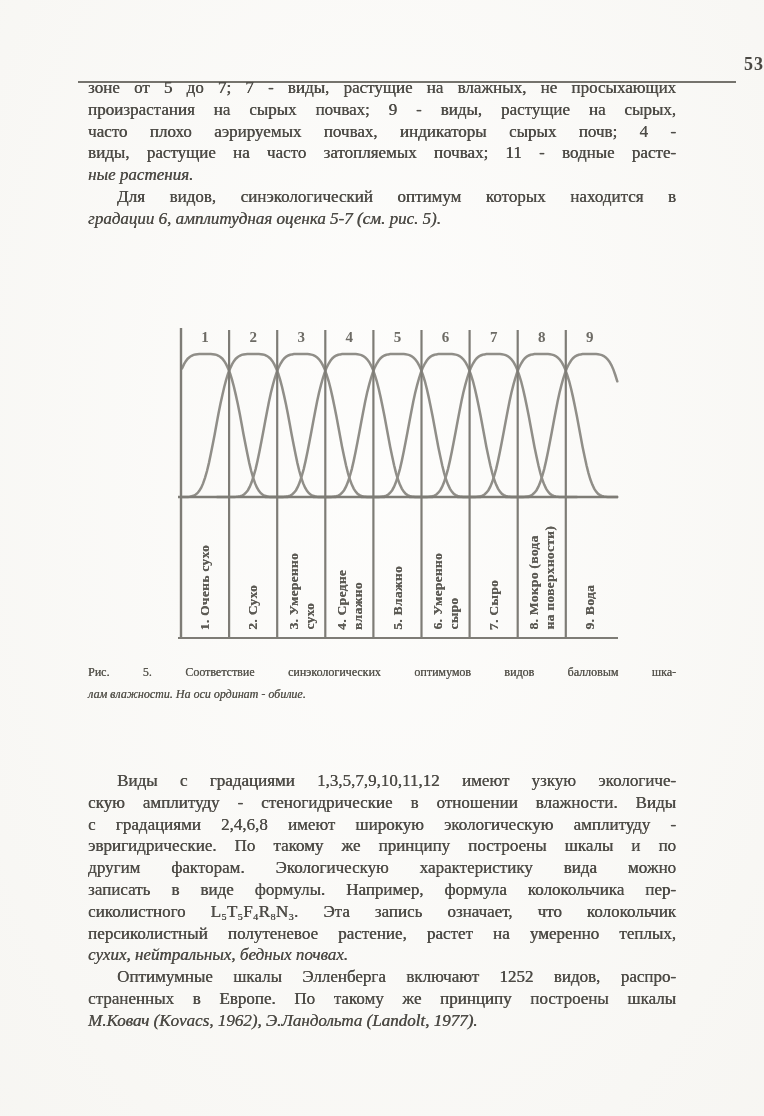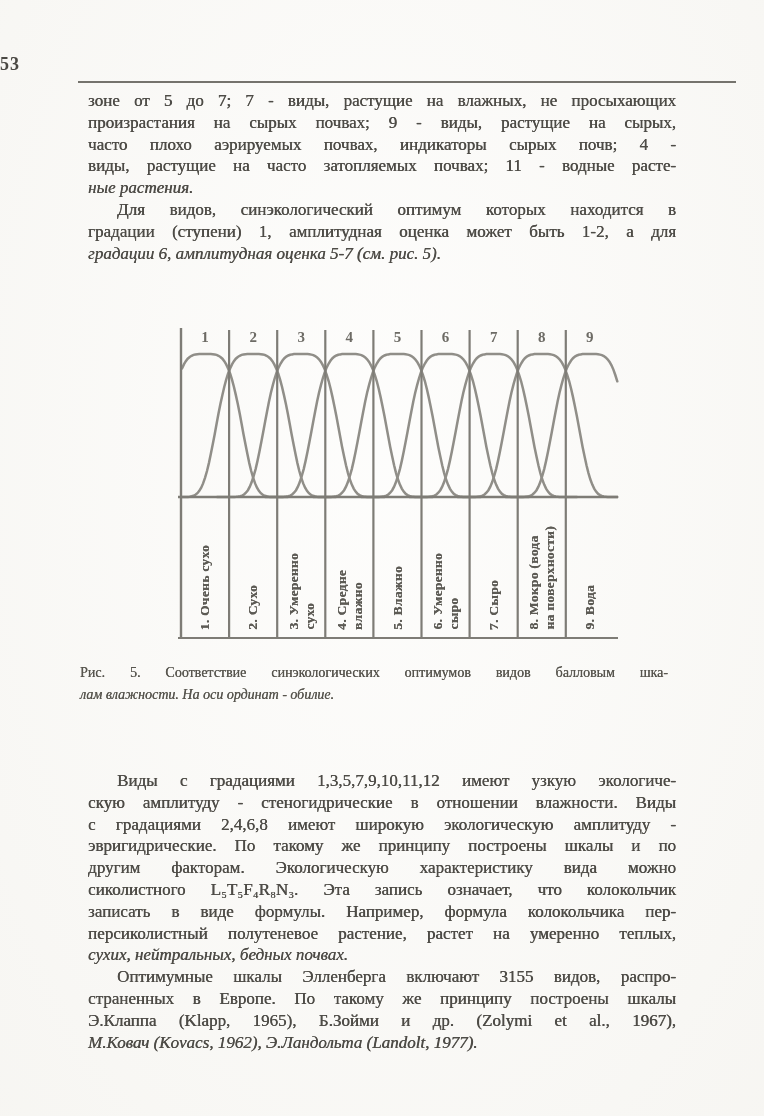--- a/index.html
+++ b/index.html
@@ -8,40 +8,40 @@
     background:#fbfaf7;
     font-family:"Liberation Serif","DejaVu Serif",serif;
   }
   .page{
     position:absolute;inset:0;
     background:
       radial-gradient(ellipse at 50% 40%, rgba(255,255,255,0.6), rgba(234,233,228,0.25)),
       #fbfaf7;
   }
   .page-number{
-    position:absolute;top:54px;left:0;right:0;text-align:left;
+    position:absolute;top:54px;left:0;right:0;text-align:right;
     font-size:18px;font-weight:bold;color:#4a4843;letter-spacing:1px;
   }
   .header-rule{
     position:absolute;top:81px;left:78px;width:658px;height:2px;
     background:#75736d;
   }
   .textblock{
     position:absolute;left:88px;width:588px;
     font-size:17px;line-height:21.8px;color:#4e4c47;
     text-shadow:0.35px 0 0 currentColor;
   }
-  #block1{top:90px;}
+  #block1{top:77px;}
   #block2{top:722px;margin-top:48px;}
   .tline{text-align:justify;text-align-last:justify;white-space:normal;}
   .tline.lastline{text-align-last:left;font-style:italic;}
   .tline.indent{text-indent:29px;}
   #caption{
-    position:absolute;left:80px;top:662px;width:588px;
-    font-size:14px;line-height:21.5px;color:#58564f;
+    position:absolute;left:88px;top:662px;width:588px;
+    font-size:12px;line-height:21.5px;color:#58564f;
     text-shadow:0.25px 0 0 currentColor;
   }
   #figure-area{
     position:absolute;left:178px;top:326px;width:452px;height:318px;
   }
   #figure-svg{position:absolute;left:0;top:0;}
   #x-labels{position:absolute;left:0;top:0;width:452px;height:318px;}
   .xcell{
     position:absolute;display:flex;align-items:flex-end;justify-content:center;
   }
@@ -62,21 +62,20 @@
   <div class="page-number">53</div>
   <div class="header-rule"></div>
 
   <div class="textblock" id="block1">
       <div class="tline">зоне от 5 до 7; 7 - виды, растущие на влажных, не просыхающих</div>
       <div class="tline">произрастания на сырых почвах; 9 - виды, растущие на сырых,</div>
       <div class="tline">часто плохо аэрируемых почвах, индикаторы сырых почв; 4 -</div>
       <div class="tline">виды, растущие на часто затопляемых почвах; 11 - водные расте-</div>
       <div class="tline lastline">ные растения.</div>
       <div class="tline indent">Для видов, синэкологический оптимум которых находится в</div>
-      <div class="tline">градации (ступени) 1, амплитудная оценка может быть 1-2, а для</div>
       <div class="tline lastline">градации 6, амплитудная оценка 5-7 (см. рис. 5).</div>
     </div>
 
   <div id="figure-area">
     <svg id="figure-svg" width="452" height="318" viewBox="0 0 452 318">
         <path d="M4.0 42.5 L5.9 38.4 L7.8 35.2 L9.7 32.7 L11.7 31.0 L13.6 29.8 L15.5 28.9 L17.4 28.5 L19.4 28.2 L21.3 28.1 L23.2 28.0 L25.1 28.0 L27.0 28.0 L29.0 28.0 L30.9 28.0 L32.8 28.1 L34.7 28.2 L36.7 28.5 L38.6 28.9 L40.5 29.8 L42.4 31.0 L44.4 32.7 L46.3 35.2 L48.2 38.4 L50.1 42.5 L52.1 47.5 L54.0 53.6 L55.9 60.8 L57.8 68.9 L59.8 77.9 L61.7 87.6 L63.6 97.8 L65.5 108.2 L67.5 118.4 L69.4 128.1 L71.3 137.1 L73.2 145.0 L75.2 151.8 L77.1 157.4 L79.0 161.7 L80.9 164.9 L82.8 167.2 L84.8 168.8 L86.7 169.8 L88.6 170.3 L90.5 170.7 L92.5 170.9 L94.4 170.9 L96.3 171.0 L98.2 171.0 L100.2 171.0 L102.1 171.0 L104.0 171.0 L105.9 171.0 L107.9 171.0 L109.8 171.0" fill="none" stroke="#908e88" stroke-width="2.5" stroke-linecap="round"></path>
         <path d="M4.0 171.0 L5.9 171.0 L7.8 170.9 L9.7 170.9 L11.7 170.7 L13.6 170.3 L15.5 169.8 L17.4 168.8 L19.4 167.2 L21.3 164.9 L23.2 161.7 L25.1 157.4 L27.0 151.8 L29.0 145.0 L30.9 137.1 L32.8 128.1 L34.7 118.4 L36.7 108.2 L38.6 97.8 L40.5 87.6 L42.4 77.9 L44.4 68.9 L46.3 60.8 L48.2 53.6 L50.1 47.5 L52.1 42.5 L54.0 38.4 L55.9 35.2 L57.8 32.7 L59.8 31.0 L61.7 29.8 L63.6 28.9 L65.5 28.5 L67.5 28.2 L69.4 28.1 L71.3 28.0 L73.2 28.0 L75.2 28.0 L77.1 28.0 L79.0 28.0 L80.9 28.1 L82.8 28.2 L84.8 28.5 L86.7 28.9 L88.6 29.8 L90.5 31.0 L92.5 32.7 L94.4 35.2 L96.3 38.4 L98.2 42.5 L100.2 47.5 L102.1 53.6 L104.0 60.8 L105.9 68.9 L107.9 77.9 L109.8 87.6 L111.7 97.8 L113.6 108.2 L115.6 118.4 L117.5 128.1 L119.4 137.1 L121.3 145.0 L123.3 151.8 L125.2 157.4 L127.1 161.7 L129.0 164.9 L130.9 167.2 L132.9 168.8 L134.8 169.8 L136.7 170.3 L138.6 170.7 L140.6 170.9 L142.5 170.9 L144.4 171.0 L146.3 171.0 L148.3 171.0 L150.2 171.0 L152.1 171.0 L154.0 171.0 L156.0 171.0 L157.9 171.0" fill="none" stroke="#908e88" stroke-width="2.5" stroke-linecap="round"></path>
         <path d="M39.1 171.0 L41.0 171.0 L42.9 171.0 L44.8 171.0 L46.8 171.0 L48.7 171.0 L50.6 171.0 L52.5 171.0 L54.5 171.0 L56.4 170.9 L58.3 170.8 L60.2 170.6 L62.2 170.2 L64.1 169.6 L66.0 168.5 L67.9 166.7 L69.9 164.2 L71.8 160.7 L73.7 156.1 L75.6 150.2 L77.6 143.1 L79.5 134.9 L81.4 125.8 L83.3 115.9 L85.3 105.6 L87.2 95.3 L89.1 85.2 L91.0 75.6 L92.9 66.8 L94.9 58.9 L96.8 52.0 L98.7 46.2 L100.6 41.4 L102.6 37.5 L104.5 34.5 L106.4 32.2 L108.3 30.6 L110.3 29.5 L112.2 28.8 L114.1 28.4 L116.0 28.1 L118.0 28.0 L119.9 28.0 L121.8 28.0 L123.7 28.0 L125.7 28.0 L127.6 28.0 L129.5 28.1 L131.4 28.2 L133.4 28.6 L135.3 29.1 L137.2 30.0 L139.1 31.4 L141.0 33.3 L143.0 35.9 L144.9 39.3 L146.8 43.6 L148.7 49.0 L150.7 55.3 L152.6 62.7 L154.5 71.1 L156.4 80.3 L158.4 90.2 L160.3 100.4 L162.2 110.8 L164.1 120.9 L166.1 130.4 L168.0 139.2 L169.9 146.8 L171.8 153.3 L173.8 158.6 L175.7 162.6 L177.6 165.6 L179.5 167.7 L181.5 169.1 L183.4 169.9 L185.3 170.5 L187.2 170.7 L189.1 170.9 L191.1 170.9 L193.0 171.0 L194.9 171.0 L196.8 171.0 L198.8 171.0 L200.7 171.0 L202.6 171.0 L204.5 171.0 L206.5 171.0" fill="none" stroke="#908e88" stroke-width="2.5" stroke-linecap="round"></path>
         <path d="M87.2 171.0 L89.1 171.0 L91.0 171.0 L92.9 171.0 L94.9 171.0 L96.8 171.0 L98.7 171.0 L100.6 171.0 L102.6 171.0 L104.5 170.9 L106.4 170.8 L108.3 170.6 L110.3 170.2 L112.2 169.6 L114.1 168.5 L116.0 166.7 L118.0 164.2 L119.9 160.7 L121.8 156.1 L123.7 150.2 L125.7 143.1 L127.6 134.9 L129.5 125.8 L131.4 115.9 L133.4 105.6 L135.3 95.3 L137.2 85.2 L139.1 75.6 L141.0 66.8 L143.0 58.9 L144.9 52.0 L146.8 46.2 L148.7 41.4 L150.7 37.5 L152.6 34.5 L154.5 32.2 L156.4 30.6 L158.4 29.5 L160.3 28.8 L162.2 28.4 L164.1 28.1 L166.1 28.0 L168.0 28.0 L169.9 28.0 L171.8 28.0 L173.8 28.0 L175.7 28.0 L177.6 28.1 L179.5 28.2 L181.5 28.6 L183.4 29.1 L185.3 30.0 L187.2 31.4 L189.1 33.3 L191.1 35.9 L193.0 39.3 L194.9 43.6 L196.8 49.0 L198.8 55.3 L200.7 62.7 L202.6 71.1 L204.5 80.3 L206.5 90.2 L208.4 100.4 L210.3 110.8 L212.2 120.9 L214.2 130.4 L216.1 139.2 L218.0 146.8 L219.9 153.3 L221.9 158.6 L223.8 162.6 L225.7 165.6 L227.6 167.7 L229.6 169.1 L231.5 169.9 L233.4 170.5 L235.3 170.7 L237.2 170.9 L239.2 170.9 L241.1 171.0 L243.0 171.0 L244.9 171.0 L246.9 171.0 L248.8 171.0 L250.7 171.0 L252.6 171.0 L254.6 171.0" fill="none" stroke="#908e88" stroke-width="2.5" stroke-linecap="round"></path>
         <path d="M135.3 171.0 L137.2 171.0 L139.1 171.0 L141.0 171.0 L143.0 171.0 L144.9 171.0 L146.8 171.0 L148.7 171.0 L150.7 171.0 L152.6 170.9 L154.5 170.8 L156.4 170.6 L158.4 170.2 L160.3 169.6 L162.2 168.5 L164.1 166.7 L166.1 164.2 L168.0 160.7 L169.9 156.1 L171.8 150.2 L173.8 143.1 L175.7 134.9 L177.6 125.8 L179.5 115.9 L181.5 105.6 L183.4 95.3 L185.3 85.2 L187.2 75.6 L189.1 66.8 L191.1 58.9 L193.0 52.0 L194.9 46.2 L196.8 41.4 L198.8 37.5 L200.7 34.5 L202.6 32.2 L204.5 30.6 L206.5 29.5 L208.4 28.8 L210.3 28.4 L212.2 28.1 L214.2 28.0 L216.1 28.0 L218.0 28.0 L219.9 28.0 L221.9 28.0 L223.8 28.0 L225.7 28.1 L227.6 28.2 L229.6 28.6 L231.5 29.1 L233.4 30.0 L235.3 31.4 L237.2 33.3 L239.2 35.9 L241.1 39.3 L243.0 43.6 L244.9 49.0 L246.9 55.3 L248.8 62.7 L250.7 71.1 L252.6 80.3 L254.6 90.2 L256.5 100.4 L258.4 110.8 L260.3 120.9 L262.3 130.4 L264.2 139.2 L266.1 146.8 L268.0 153.3 L270.0 158.6 L271.9 162.6 L273.8 165.6 L275.7 167.7 L277.7 169.1 L279.6 169.9 L281.5 170.5 L283.4 170.7 L285.3 170.9 L287.3 170.9 L289.2 171.0 L291.1 171.0 L293.0 171.0 L295.0 171.0 L296.9 171.0 L298.8 171.0 L300.7 171.0 L302.7 171.0" fill="none" stroke="#908e88" stroke-width="2.5" stroke-linecap="round"></path>
@@ -144,23 +143,22 @@
       <div class="tline">Рис. 5. Соответствие синэкологических оптимумов видов балловым шка-</div>
       <div class="tline lastline">лам влажности. На оси ординат - обилие.</div>
     </div>
 
   <div class="textblock" id="block2">
       <div class="tline indent">Виды с градациями 1,3,5,7,9,10,11,12 имеют узкую экологиче-</div>
       <div class="tline">скую амплитуду - стеногидрические в отношении влажности. Виды</div>
       <div class="tline">с градациями 2,4,6,8 имеют широкую экологическую амплитуду -</div>
       <div class="tline">эвригидрические. По такому же принципу построены шкалы и по</div>
       <div class="tline">другим факторам. Экологическую характеристику вида можно</div>
+      <div class="tline">записать в виде формулы. Например, формула колокольчика пер-</div>
       <div class="tline">сиколистного L₅T₅F₄R₈N₃. Эта запись означает, что колокольчик</div>
-      <div class="tline">записать в виде формулы. Например, формула колокольчика пер-</div>
       <div class="tline">персиколистный полутеневое растение, растет на умеренно теплых,</div>
       <div class="tline lastline">сухих, нейтральных, бедных почвах.</div>
-      <div class="tline indent">Оптимумные шкалы Элленберга включают 3155 видов, распро-</div>
+      <div class="tline indent">Оптимумные шкалы Элленберга включают 1252 видов, распро-</div>
       <div class="tline">страненных в Европе. По такому же принципу построены шкалы</div>
-      <div class="tline">Э.Клаппа (Klapp, 1965), Б.Зойми и др. (Zolymi et al., 1967),</div>
       <div class="tline lastline">М.Ковач (Kovacs, 1962), Э.Ландольта (Landolt, 1977).</div>
     </div>
 
 </div>
 
 </body></html>

